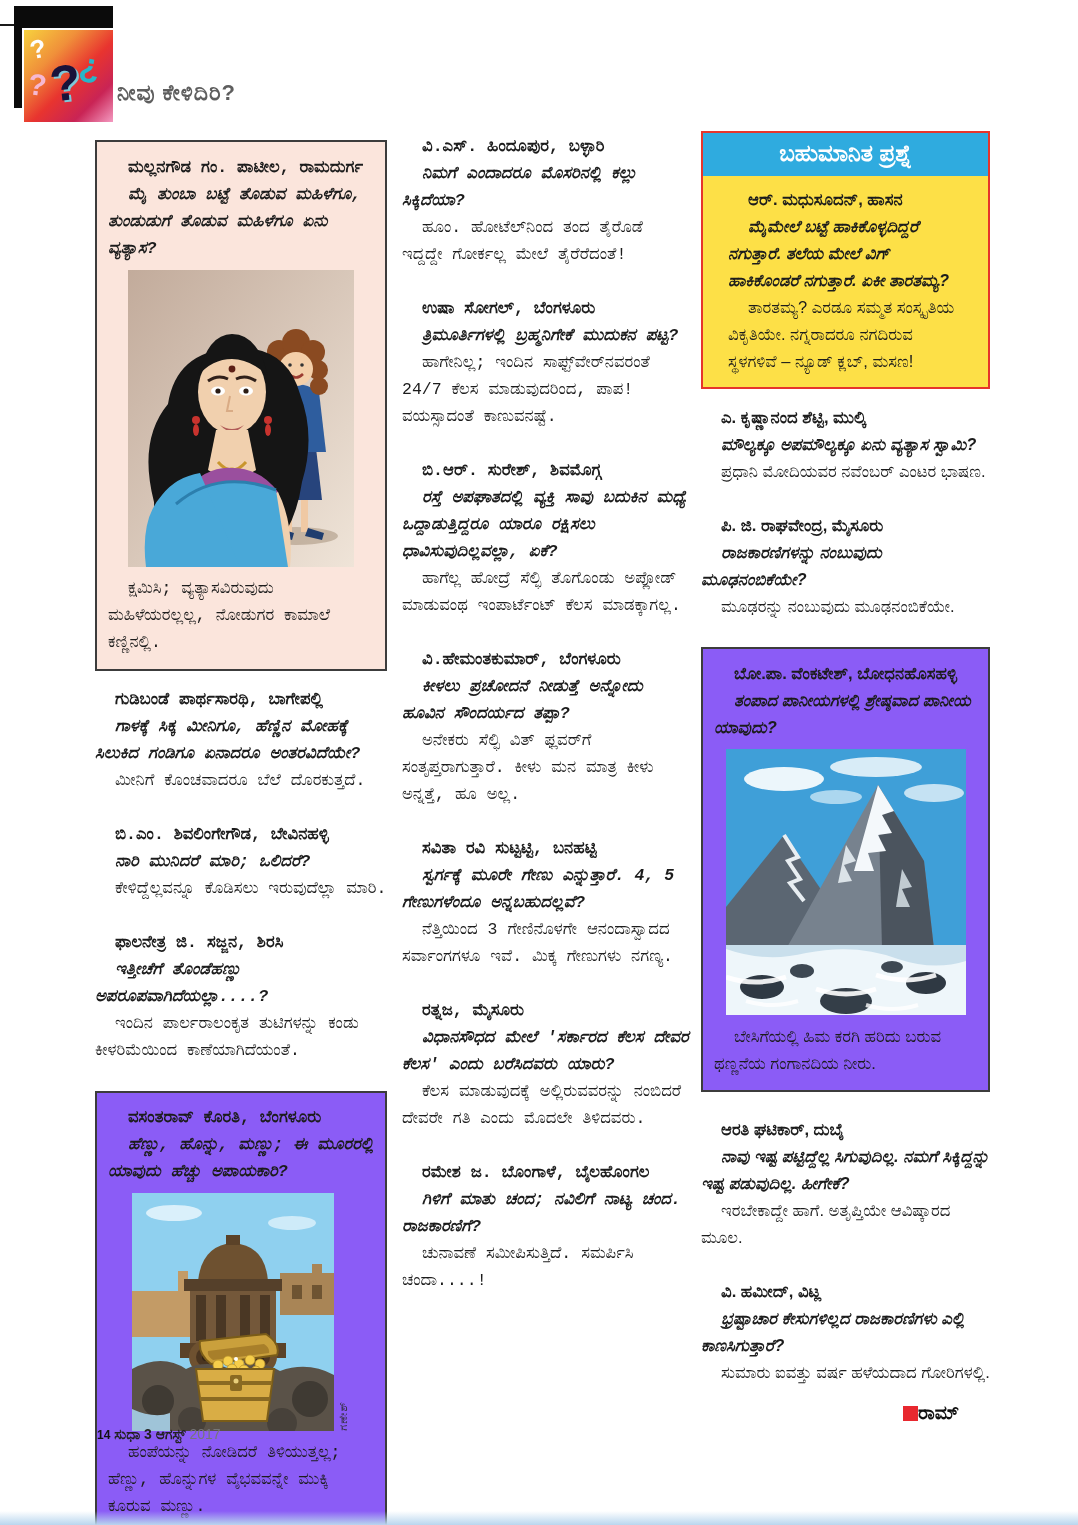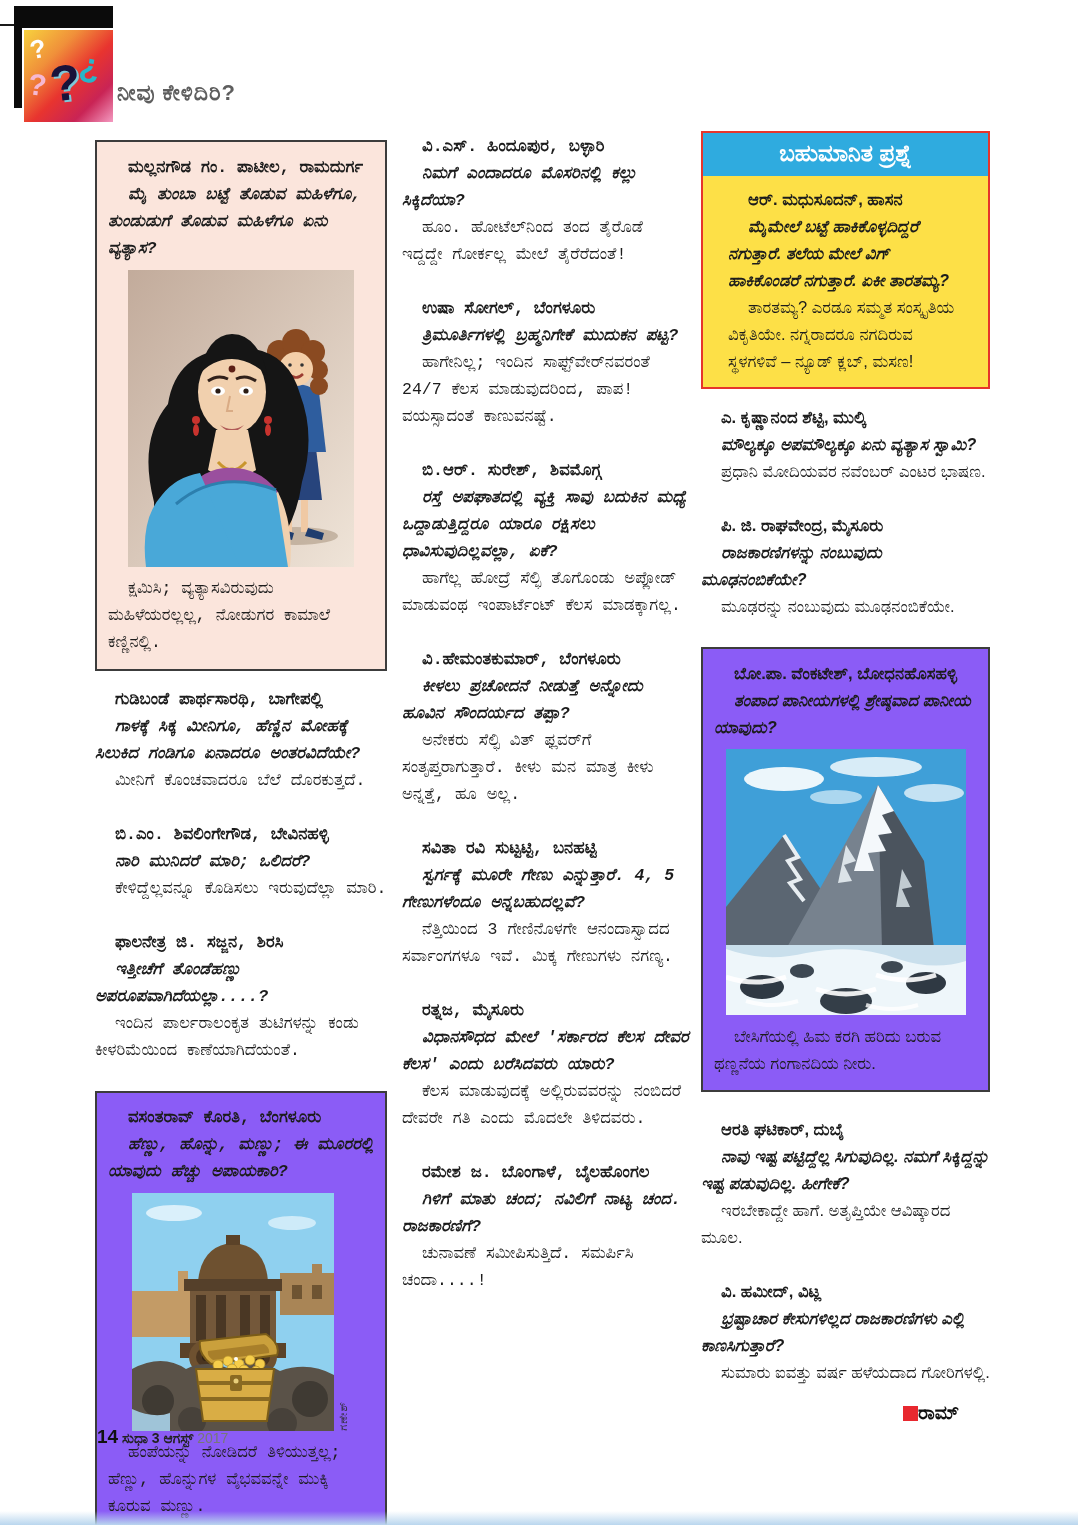--- a/index.html
+++ b/index.html
@@ -40,21 +40,21 @@
                 font-size:23px;padding:7px 0 9px;}
   .prize-body{padding:10px 25px 12px;}
 
   .figure{margin:8px auto 8px;display:block;}
   .fig-row{display:flex;align-items:flex-end;justify-content:center;gap:4px;margin:8px 0;}
   .credit-vertical{writing-mode:vertical-rl;transform:rotate(180deg);font-size:11px;color:#2a2a2a;
                    letter-spacing:1px;align-self:flex-end;padding-bottom:30px;}
 
   
   #footer-left{position:absolute;left:97px;top:1426px;font-size:14px;color:#444;}
-  #footer-left .pn{font-weight:bold;font-size:19px;color:#111;}
+  #footer-left .pn{font-weight:bold;font-size:12px;color:#111;}
   #footer-left .mag{font-weight:bold;color:#222;}
   #footer-left .yr{color:#777;}
   #signature{position:absolute;left:903px;top:1394px;display:flex;align-items:center;margin-top:8px;}
   .sig-square{width:15px;height:15px;background:#e8282f;}
   .sig-name{font-weight:bold;font-size:19px;color:#111;}
   .bottom-edge{position:absolute;left:0;bottom:0;width:100%;height:14px;
                background:linear-gradient(to bottom,rgba(255,255,255,0),#b9d6ee);}
 </style>
 </head>
 <body>

